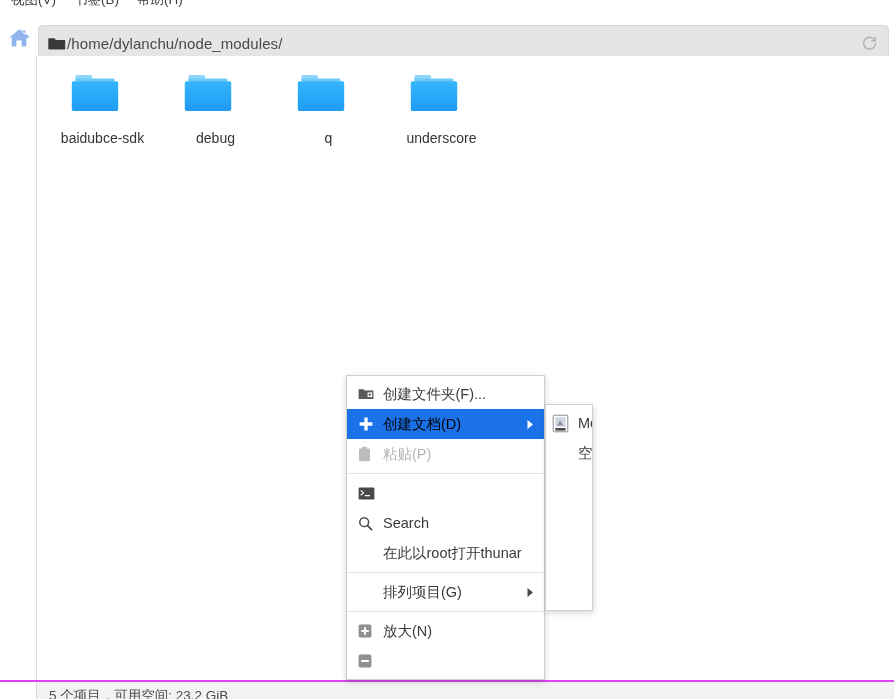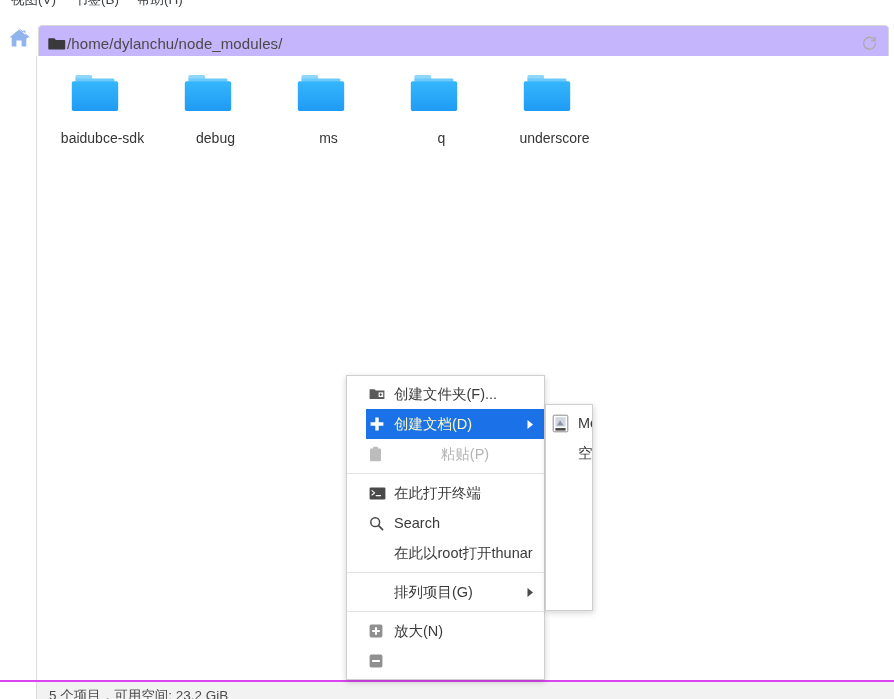--- a/index.html
+++ b/index.html
@@ -62,21 +62,21 @@
     justify-content: center;
     border-radius: 3px;
     cursor: pointer;
   }
   .pathbar {
     position: absolute;
     left: 38px;
     top: 16px;
     right: 5px;
     height: 36px;
-    background: #c4b5fd;
+    background: #e5e5e5;
     border: 1px solid #d8d8d8;
     border-radius: 4px;
     box-sizing: border-box;
     display: flex;
     align-items: center;
     padding: 0 8px 0 9px;
     box-shadow: 0 1px 1px rgba(0,0,0,0.04);
     justify-content: space-between;
   }
   .path-folder-icon {
@@ -203,26 +203,25 @@
     border: 1px solid #cfcfcf;
     box-shadow: 0 2px 6px rgba(0,0,0,0.18);
     padding: 3px 0 3px 0;
     box-sizing: border-box;
     z-index: 40;
   }
   .mi {
     display: flex;
     align-items: center;
     height: 30px;
-    padding: 0 8px 0 3px;
+    padding: 0 8px 0 11px;
     box-sizing: border-box;
     cursor: default;
     position: relative;
     white-space: nowrap;
-    margin-left: 19px;
   }
   .mi .mi-icon {
     width: 22px;
     flex: 0 0 22px;
     display: flex;
     align-items: center;
     justify-content: flex-start;
   }
   .mi .mi-label {
     flex: 1 1 auto;
@@ -233,22 +232,22 @@
   .mi .mi-arrow {
     flex: 0 0 auto;
     width: 12px;
     display: flex;
     align-items: center;
     justify-content: center;
   }
   .mi.selected {
     background: #1b72e8;
   }
-  .mi.selected .mi-label { color: #fef9c3; }
-  .mi.disabled .mi-label { color: #b4b4b4; text-align: center; }
+  .mi.selected .mi-label { color: #000000; }
+  .mi.disabled .mi-label { color: #b4b4b4; }
   .mi-sep {
     height: 1px;
     background: #e4e4e4;
     margin: 4px 0 4px 0;
   }
 
   
   .submenu {
     position: absolute;
     left: 545px;
@@ -357,36 +356,20 @@
             </linearGradient>
               </defs>
             <path d="M13 7 h13.5 a1.6 1.6 0 0 1 1.6 1.6 v3.2 h-16.7 v-3.2 a1.6 1.6 0 0 1 1.6 -1.6 z" fill="#8ed6fc"></path>
             <rect x="11.4" y="10.6" width="39" height="3.2" rx="1.2" fill="#6cc9fb"></rect>
             <path d="M9.6 13.2 h42.8 a1.8 1.8 0 0 1 1.8 1.8 v26.2 a1.8 1.8 0 0 1 -1.8 1.8 h-42.8 a1.8 1.8 0 0 1 -1.8 -1.8 v-26.2 a1.8 1.8 0 0 1 1.8 -1.8 z" fill="url(#fg1)"></path>
           </svg>
         </span>
         <span class="file-label">debug</span>
       </div>
 
-      <div class="file-item">
-        <span class="file-icon">
-          <svg width="62" height="52" viewBox="0 0 62 52">
-            <defs>
-                <linearGradient id="fg2" x1="0" y1="0" x2="0" y2="1">
-              <stop offset="0" stop-color="#35b6fb"></stop>
-                  <stop offset="1" stop-color="#1f9bf5"></stop>
-            </linearGradient>
-              </defs>
-            <path d="M13 7 h13.5 a1.6 1.6 0 0 1 1.6 1.6 v3.2 h-16.7 v-3.2 a1.6 1.6 0 0 1 1.6 -1.6 z" fill="#8ed6fc"></path>
-            <rect x="11.4" y="10.6" width="39" height="3.2" rx="1.2" fill="#6cc9fb"></rect>
-            <path d="M9.6 13.2 h42.8 a1.8 1.8 0 0 1 1.8 1.8 v26.2 a1.8 1.8 0 0 1 -1.8 1.8 h-42.8 a1.8 1.8 0 0 1 -1.8 -1.8 v-26.2 a1.8 1.8 0 0 1 1.8 -1.8 z" fill="url(#fg2)"></path>
-          </svg>
-        </span>
-        <span class="file-label">ms</span>
-      </div>
 
       <div class="file-item">
         <span class="file-icon">
           <svg width="62" height="52" viewBox="0 0 62 52">
             <defs>
                 <linearGradient id="fg3" x1="0" y1="0" x2="0" y2="1">
               <stop offset="0" stop-color="#35b6fb"></stop>
                   <stop offset="1" stop-color="#1f9bf5"></stop>
             </linearGradient>
               </defs>
@@ -463,21 +446,20 @@
     <div class="mi-sep"></div>
 
     <div class="mi">
       <span class="mi-icon">
         <svg width="17" height="13" viewBox="0 0 17 13">
           <rect x="0.6" y="0.6" width="15.8" height="11.8" rx="1.2" fill="#4a4a4a"></rect>
           <path d="M3 3.6 L5.6 5.8 L3 8" stroke="#ffffff" stroke-width="1.1" fill="none" stroke-linecap="round" stroke-linejoin="round"></path>
           <path d="M7.2 8.6 h4.4" stroke="#ffffff" stroke-width="1.1" stroke-linecap="round"></path>
         </svg>
       </span>
-      <span class="mi-label">在此打开终端</span>
     </div>
 
 
     <div class="mi">
       <span class="mi-icon">
         <svg width="15" height="15" viewBox="0 0 15 15">
           <circle cx="6.2" cy="6.2" r="4.4" stroke="#4a4a4a" stroke-width="1.5" fill="none"></circle>
           <path d="M9.6 9.6 L13.6 13.6" stroke="#4a4a4a" stroke-width="1.7" stroke-linecap="round"></path>
         </svg>
       </span>

